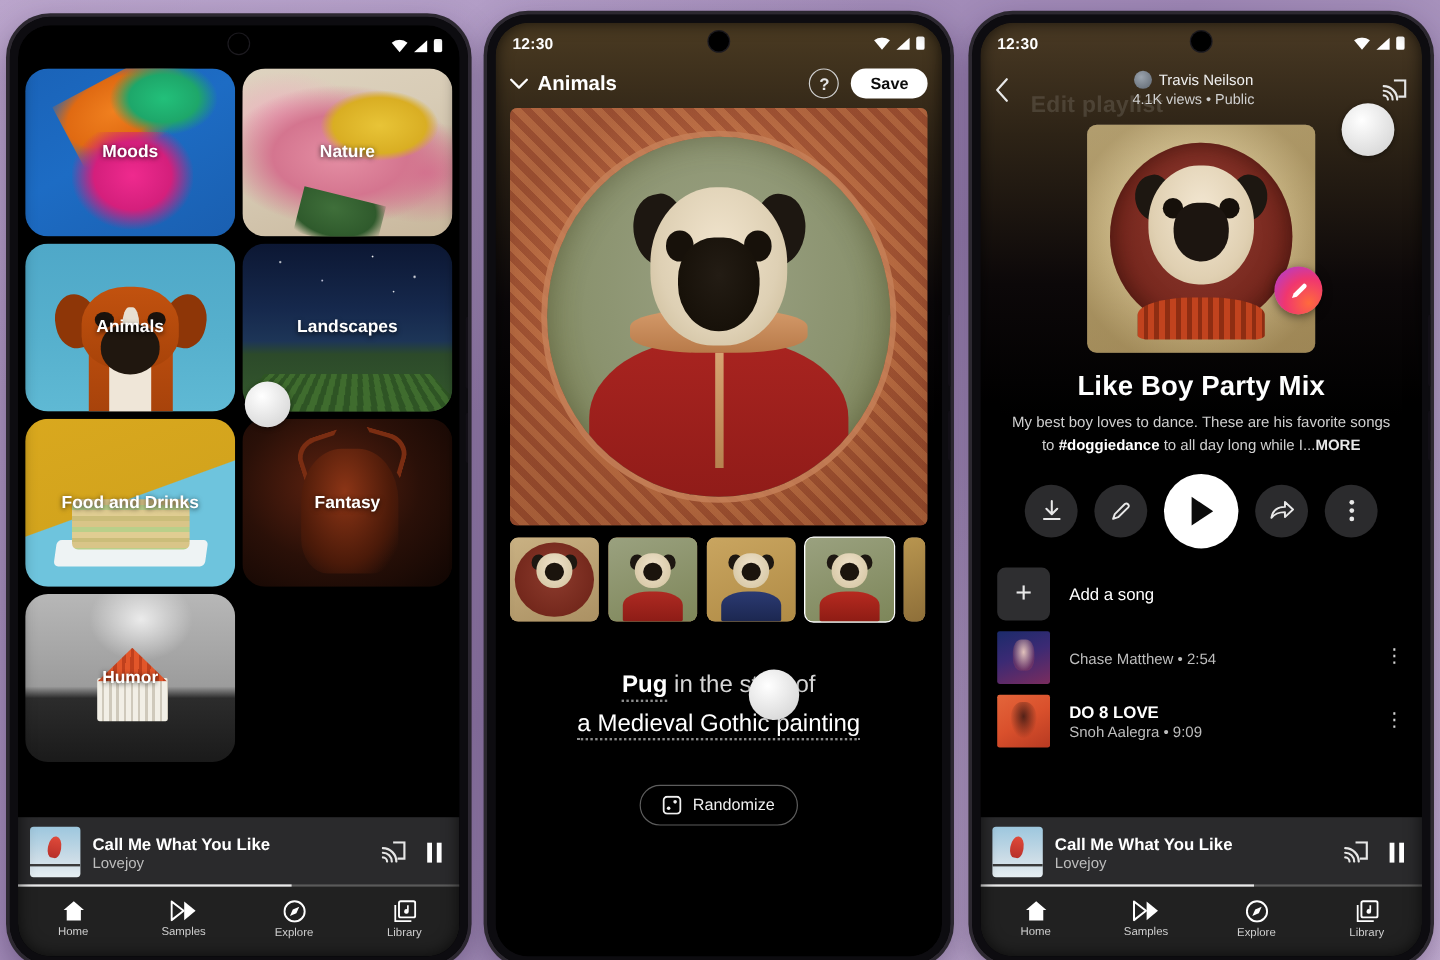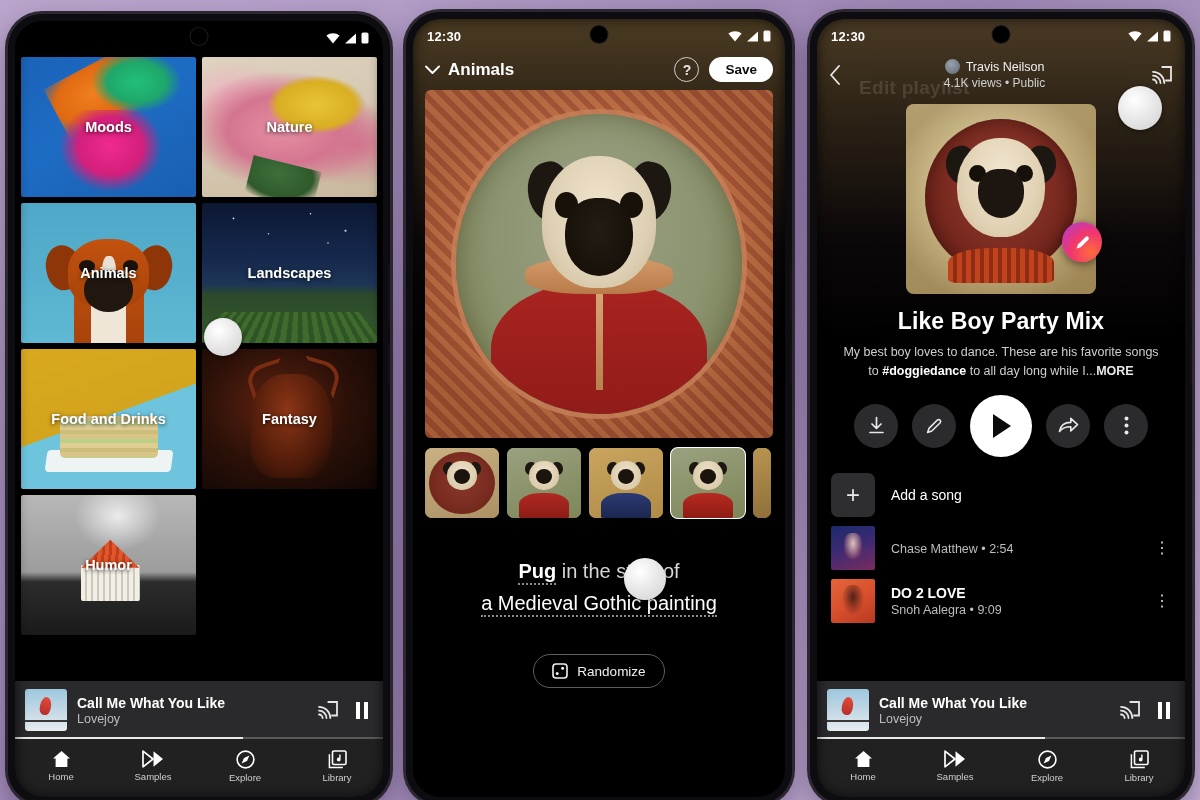--- a/index.html
+++ b/index.html
@@ -51,21 +51,21 @@
     width: 17px; height: 17px; border-radius: 50%; background: #000;
     box-shadow: 0 0 0 1px #1d1b20;
   }
 
   
   .grid {
     display: grid; grid-template-columns: 1fr 1fr; gap: 6px;
     padding: 0 6px; margin-top: 2px;
   }
   .tile {
-    position: relative; height: 140px; border-radius: 2px; overflow: hidden;
+    position: relative; height: 140px; border-radius: 19px; overflow: hidden;
     display: flex; align-items: center; justify-content: center;
   }
   .tile-label {
     position: relative; z-index: 3; color: #fff; font-weight: bold;
     font-size: 14.5px; text-shadow: 0 1px 4px rgba(0,0,0,.75);
     text-align: center; padding: 0 6px;
   }
   .tile-art { position: absolute; inset: 0; }
 
   
@@ -233,21 +233,21 @@
   .thumb .tear-r { position:absolute; right:24%; top:20%; width:15%; height:18%; background:#1d1711; border-radius:40% 52% 48% 44%; }
   .thumb .tmask { position:absolute; left:39%; top:30%; width:22%; height:22%; background:#1b140d; border-radius:48%; }
   .thumb .trobe { position:absolute; left:16%; bottom:0; width:68%; height:36%; border-radius:44% 44% 6% 6%; }
 
   .prompt { text-align:center; padding: 38px 16px 0; }
   .prompt .line { font-size: 20px; line-height: 1.5; color:#d6d6d6; }
   .prompt .chip { color:#fff; font-weight:bold; border-bottom: 2px dotted #8d8d8d; padding-bottom:1px; }
   .prompt .line2 { margin-top: 2px; }
   .prompt .chip2 { color:#fff; font-weight:normal; font-size:20px; border-bottom: 2px dotted #8d8d8d; padding-bottom:1px; }
   .randomize {
-    display:flex; align-items:center; gap:9px; margin: 36px auto 0; width: max-content;
+    display:flex; gap:9px; margin: 36px auto 0; width: max-content;
     border:1.4px solid #5d5d5d; border-radius: 19px; padding: 8px 18px; color:#f0f0f0; font-size:13.5px;
   }
 
   
   .p3-head { position:relative; display:flex; align-items:center; padding: 6px 12px 10px; }
   .p3-ghost { position:absolute; left:42px; top:24px; color: rgba(255,255,255,.12);
     font-size: 19px; font-weight: bold; letter-spacing:.3px; }
   .p3-center { flex:1; text-align:center; }
   .p3-owner { display:flex; align-items:center; justify-content:center; gap:6px; color:#f0f0f0; font-size:12.5px; }
   .p3-meta { color:#cfcfcf; font-size:12px; margin-top:2px; }
@@ -736,21 +736,21 @@
       <div class="cover cov-a"></div>
       <div class="meta">
         <div class="s-sub">Chase Matthew  •  2:54</div>
       </div>
       <div class="kebab">⋮</div>
     </div>
 
     <div class="song">
       <div class="cover cov-b"></div>
       <div class="meta">
-        <div class="s-title">DO 2 LOVE</div>
+        <div class="s-title">DO 8 LOVE</div>
         <div class="s-sub">Snoh Aalegra  •  9:09</div>
       </div>
       <div class="kebab">⋮</div>
     </div>
 
     <div class="mini">
       <div class="mini-art">
         <div class="kite"></div>
           <div class="horizon"></div>
       </div>

